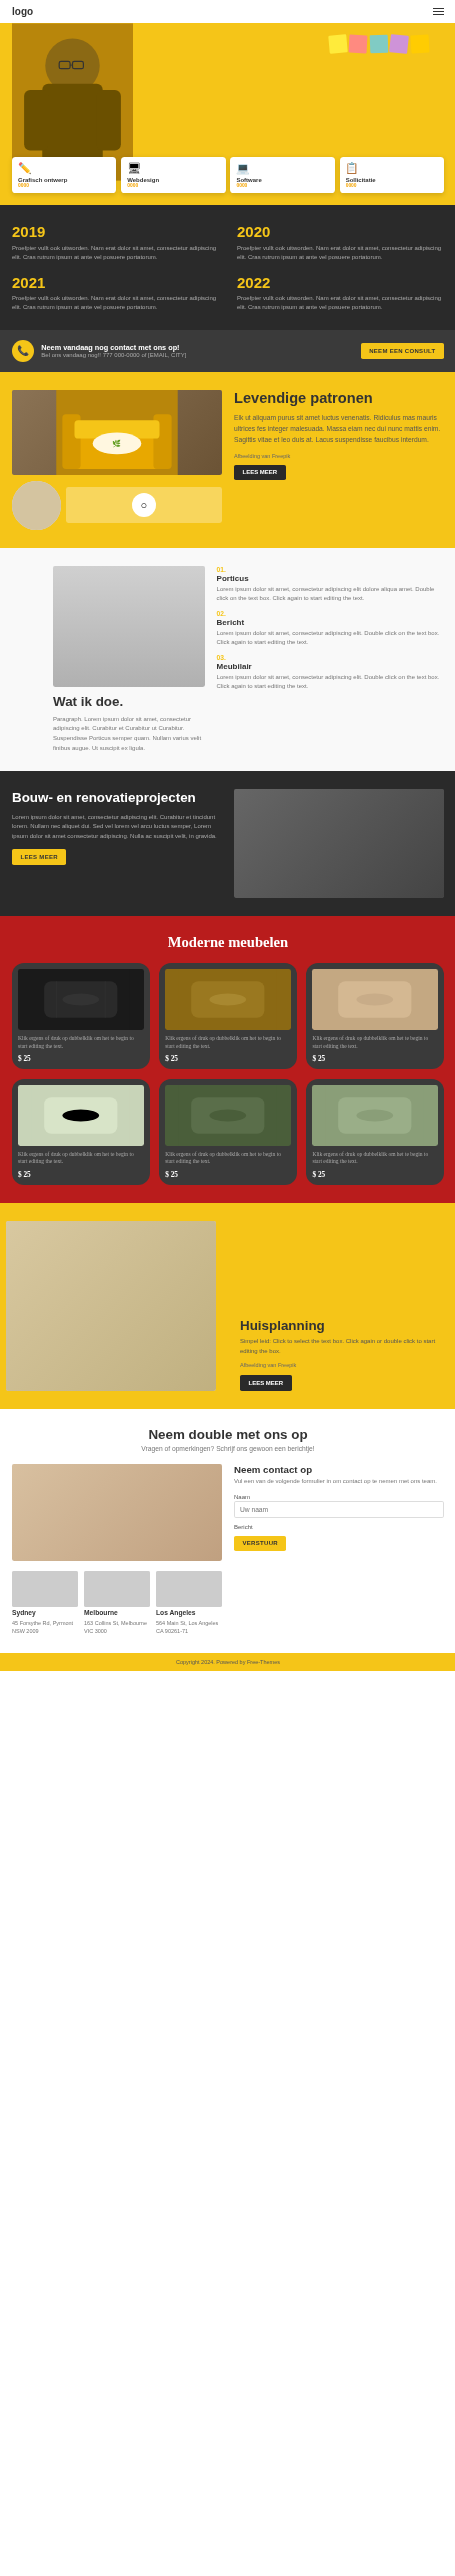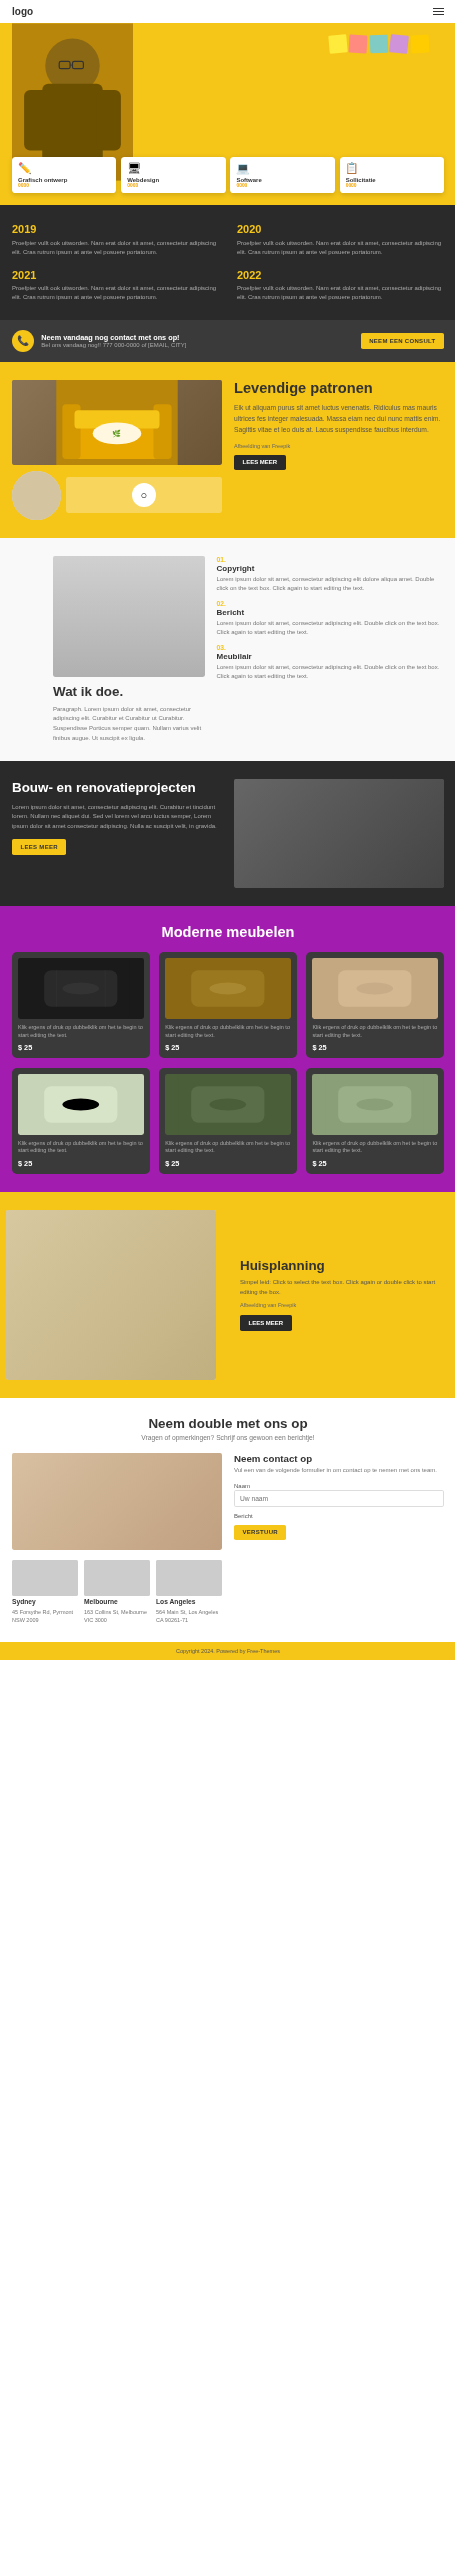--- a/index.html
+++ b/index.html
@@ -16,21 +16,21 @@
     .hero-overlay { position: absolute; top: 0; left: 0; width: 100%; height: 100%; }
     .hero-cards { position: absolute; bottom: 12px; left: 12px; right: 12px; display: flex; gap: 4.9px; }
     .hero-card { background: #fff; border-radius: 3.6px; padding: 4.9px 6px; flex: 1; box-shadow: 0 1.2px 4.9px rgba(0,0,0,0.15); }
     .hero-card-icon { font-size: 11px; margin-bottom: 2.4px; }
     .hero-card-title { font-size: 6px; font-weight: bold; color: #333; }
     .hero-card-sub { font-size: 4.9px; color: #f5a500; font-weight: bold; }
 
     
     .timeline { background: #2a2a2a; padding: 18px 12px; display: grid; grid-template-columns: 1fr 1fr; gap: 12px 18px; }
     .timeline-item {}
-    .timeline-year { font-size: 11px; font-weight: bold; color: #f5c518; margin-bottom: 3.6px; }
+    .timeline-year { font-size: 15px; font-weight: bold; color: #f5c518; margin-bottom: 3.6px; }
     .timeline-text { font-size: 6px; color: #aaa; line-height: 1.5; }
 
     
     .contact-banner { background: #3a3a3a; padding: 9.7px 12px; display: flex; align-items: center; justify-content: space-between; }
     .contact-banner-icon { width: 22px; height: 22px; background: #f5c518; border-radius: 50%; display: flex; align-items: center; justify-content: center; font-size: 9.7px; margin-right: 7.3px; }
     .contact-banner-text { flex: 1; }
     .contact-banner-title { font-size: 7.3px; font-weight: bold; color: #fff; }
     .contact-banner-sub { font-size: 6px; color: #aaa; }
     .contact-banner-left { display: flex; align-items: center; }
     .btn-yellow { background: #f5c518; color: #333; border: none; padding: 4.9px 8.5px; font-size: 6px; font-weight: bold; cursor: pointer; border-radius: 1.8px; text-transform: uppercase; letter-spacing: 0.3px; }
@@ -64,31 +64,31 @@
     
     .renovation { background: #2a2a2a; padding: 18px 12px; display: flex; gap: 12px; align-items: flex-start; }
     .renovation-left { flex: 1; }
     .renovation-title { font-size: 13.4px; font-weight: bold; color: #fff; margin-bottom: 6px; line-height: 1.3; }
     .renovation-text { font-size: 6px; color: #aaa; line-height: 1.6; margin-bottom: 7.3px; }
     .renovation-right { flex: 1; }
     .renovation-img { width: 100%; height: 109px; background: #555; border-radius: 2.4px; overflow: hidden; position: relative; }
     .renovation-img::before { content: ''; position: absolute; inset: 0; background: linear-gradient(135deg, #666, #444); }
 
     
-    .furniture { background: #a21caf; padding: 18px 12px; }
+    .furniture { background: #b91c1c; padding: 18px 12px; font-family: Liberation Serif, serif; }
     .section-title-center { text-align: center; font-size: 14.6px; font-weight: bold; color: #fff; margin-bottom: 12px; }
     .furniture-grid { display: grid; grid-template-columns: 1fr 1fr 1fr; gap: 9.7px; }
-    .furniture-item { background: #3a3a3a; border-radius: 5px; padding: 6px; }
+    .furniture-item { background: #3a3a3a; border-radius: 12px; padding: 6px; }
     .furniture-img { width: 100%; height: 61px; background: #555; border-radius: 2.4px; margin-bottom: 4.9px; overflow: hidden; position: relative; }
     .furniture-img::before { content: ''; position: absolute; inset: 0; }
     .furniture-desc { font-size: 5.5px; color: #aaa; line-height: 1.4; margin-bottom: 3.6px; }
     .furniture-price { font-size: 7.3px; font-weight: bold; color: #fff; }
 
     
-    .house-planning { background: #f5c518; padding: 18px 6px; display: flex; gap: 24px; align-items: center; }
+    .house-planning { background: #f5c518; padding: 18px 6px; display: flex; gap: 24px; align-items: flex-end; }
     .house-planning-img { flex: 1; height: 170px; background: #e0d0b0; border-radius: 2.4px; overflow: hidden; position: relative; }
     .house-planning-img::before { content: ''; position: absolute; inset: 0; background: linear-gradient(135deg, #d8c8a0, #c0b080); }
     .house-planning-content { flex: 1; }
     .house-planning-title { font-size: 13.4px; font-weight: bold; color: #333; margin-bottom: 4.9px; }
     .house-planning-text { font-size: 6px; color: #555; line-height: 1.6; margin-bottom: 4.9px; }
     .house-planning-caption { font-size: 5.5px; color: #666; margin-bottom: 7.3px; }
 
     
     .contact-section { background: #fff; padding: 18px 12px; }
     .contact-title { font-size: 13.4px; font-weight: bold; color: #333; text-align: center; margin-bottom: 3.6px; }
@@ -271,21 +271,21 @@
           <text x="100" y="145" text-anchor="middle" font-size="8" fill="#999">workspace</text>
         </svg>
       </div>
     </div>
     <div class="what-i-do-title">Wat ik doe.</div>
     <div class="what-i-do-text">Paragraph. Lorem ipsum dolor sit amet, consectetur adipiscing elit. Curabitur et Curabitur ut Curabitur. Suspendisse Porticus semper quam. Nullam varius velit finibus augue. Ut suscipit ex ligula.</div>
   </div>
   <div class="what-i-do-right">
     <div class="service-item">
       <div class="service-num">01.</div>
-      <div class="service-title">Copyright</div>
+      <div class="service-title">Porticus</div>
       <div class="service-text">Lorem ipsum dolor sit amet, consectetur adipiscing elit dolore aliqua amet. Double click on the text box. Click again to start editing the text.</div>
     </div>
     <div class="service-item">
       <div class="service-num">02.</div>
       <div class="service-title">Bericht</div>
       <div class="service-text">Lorem ipsum dolor sit amet, consectetur adipiscing elit. Double click on the text box. Click again to start editing the text.</div>
     </div>
     <div class="service-item">
       <div class="service-num">03.</div>
       <div class="service-title">Meubilair</div>

